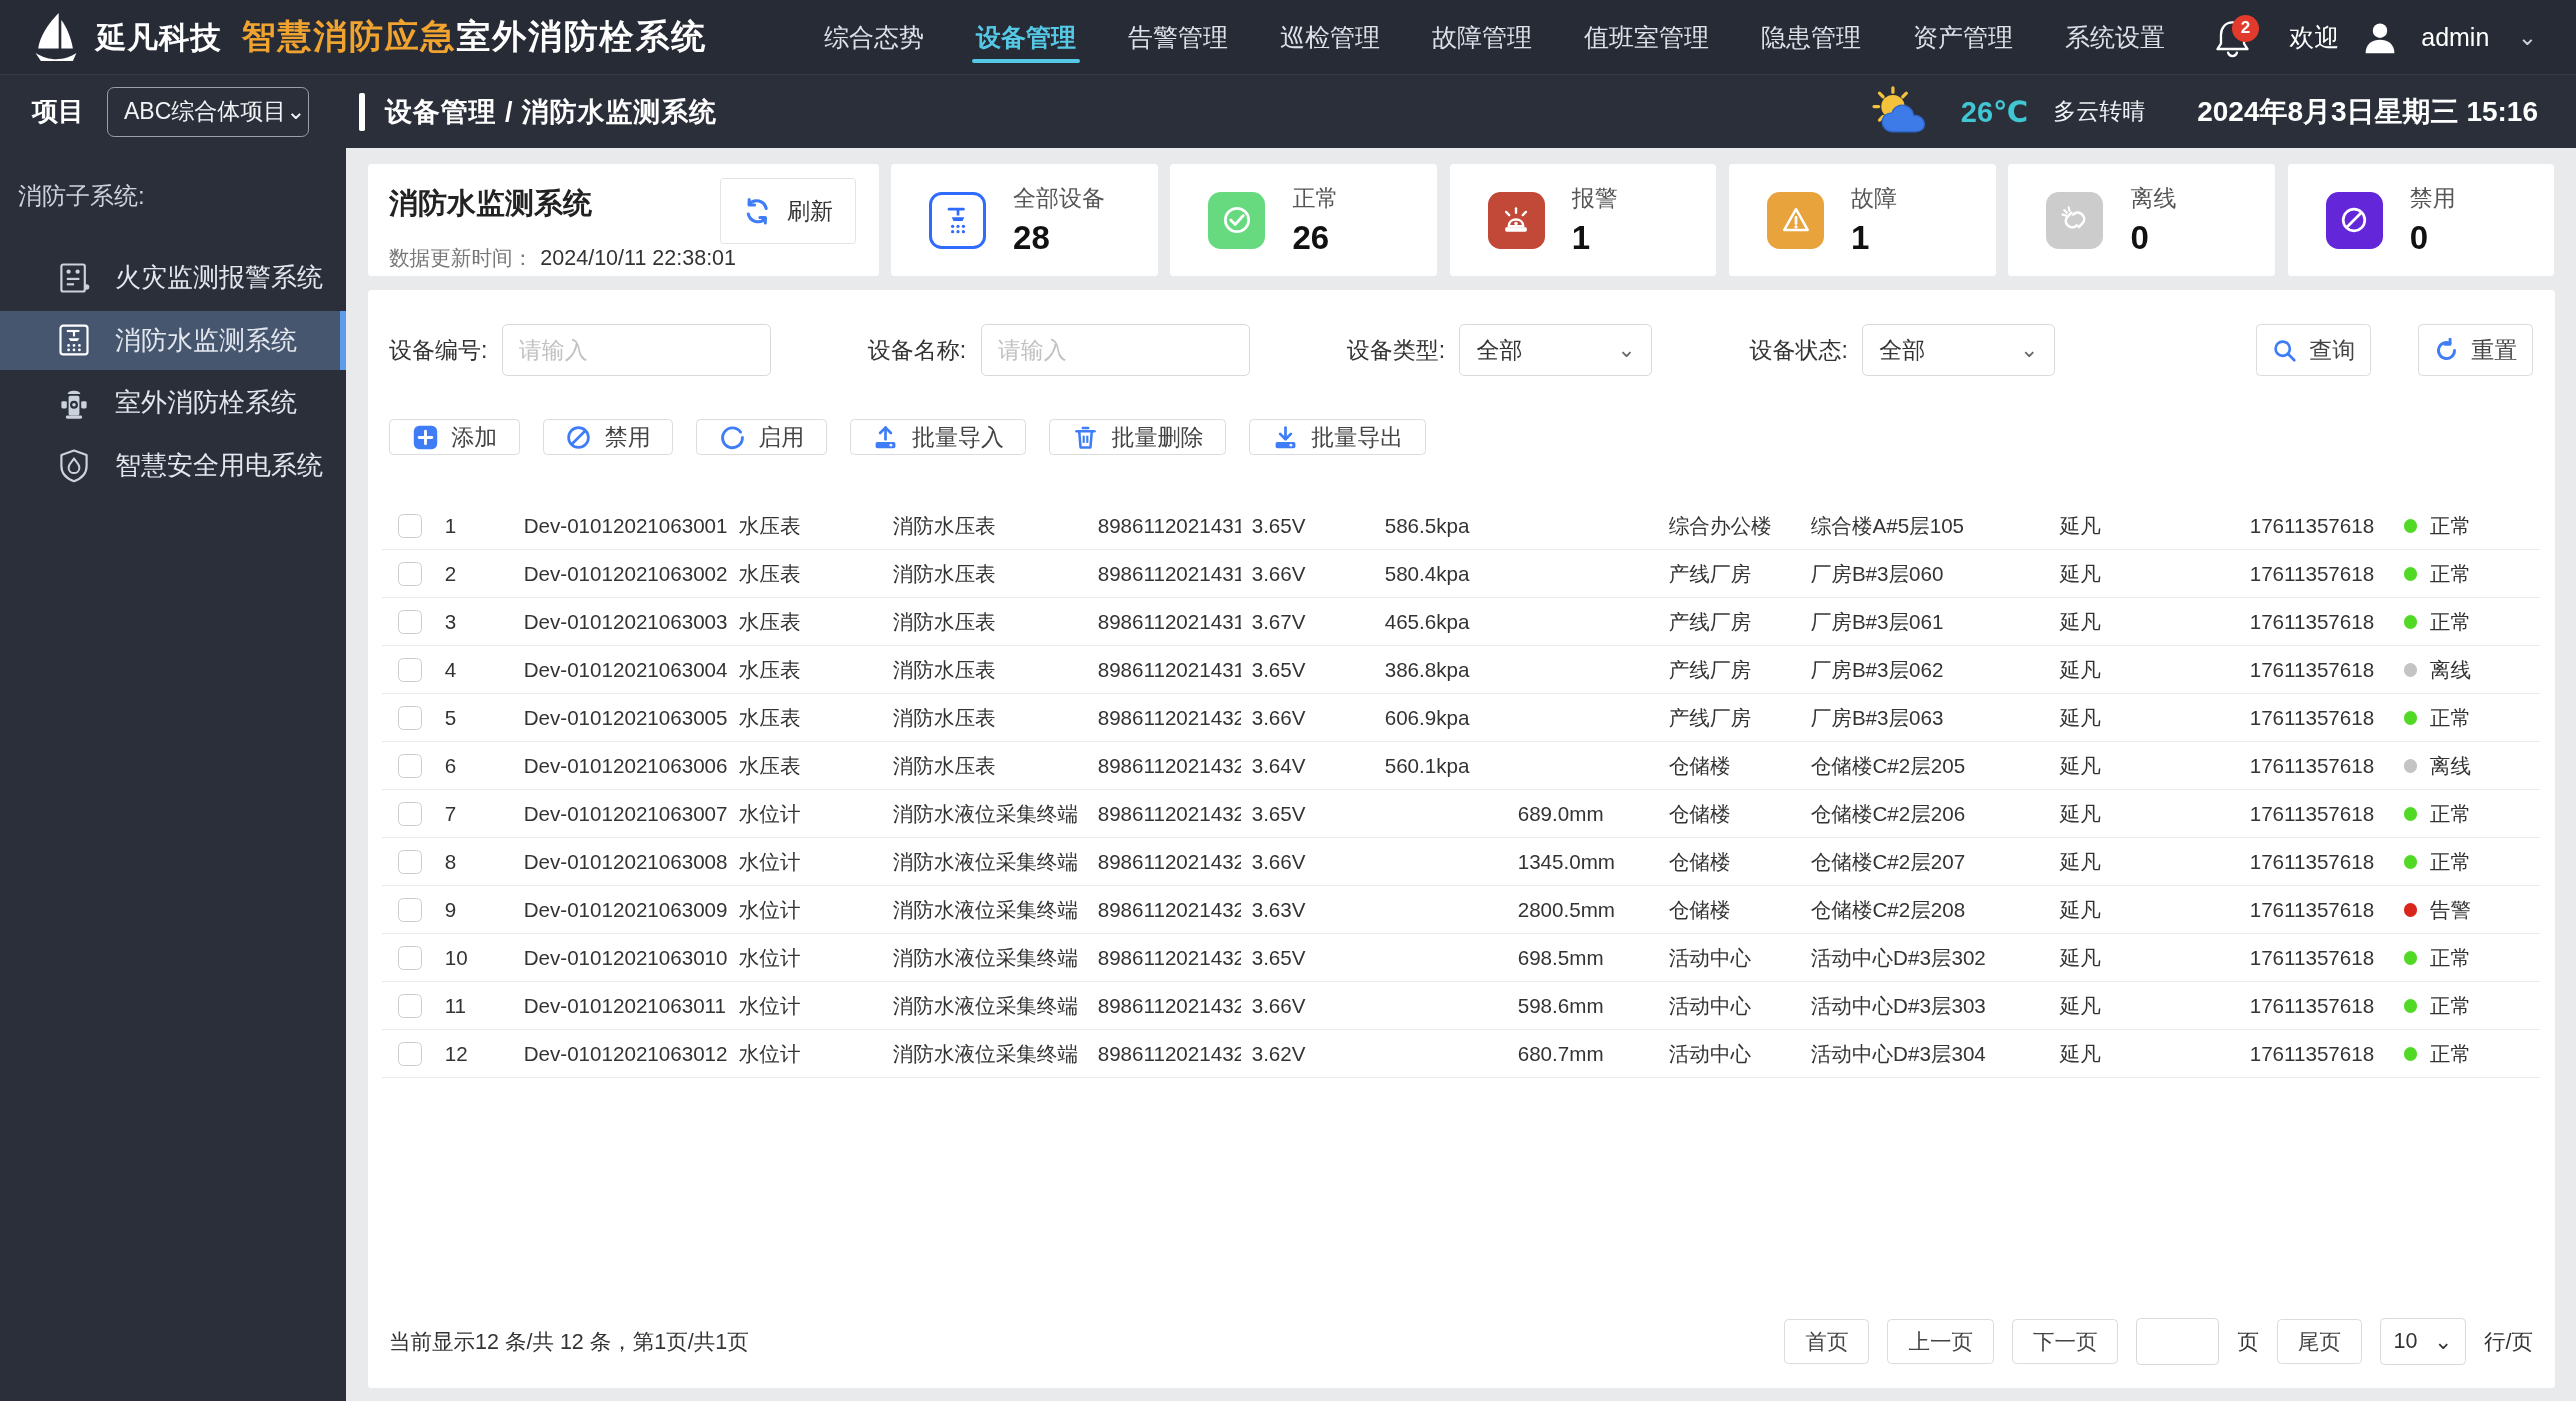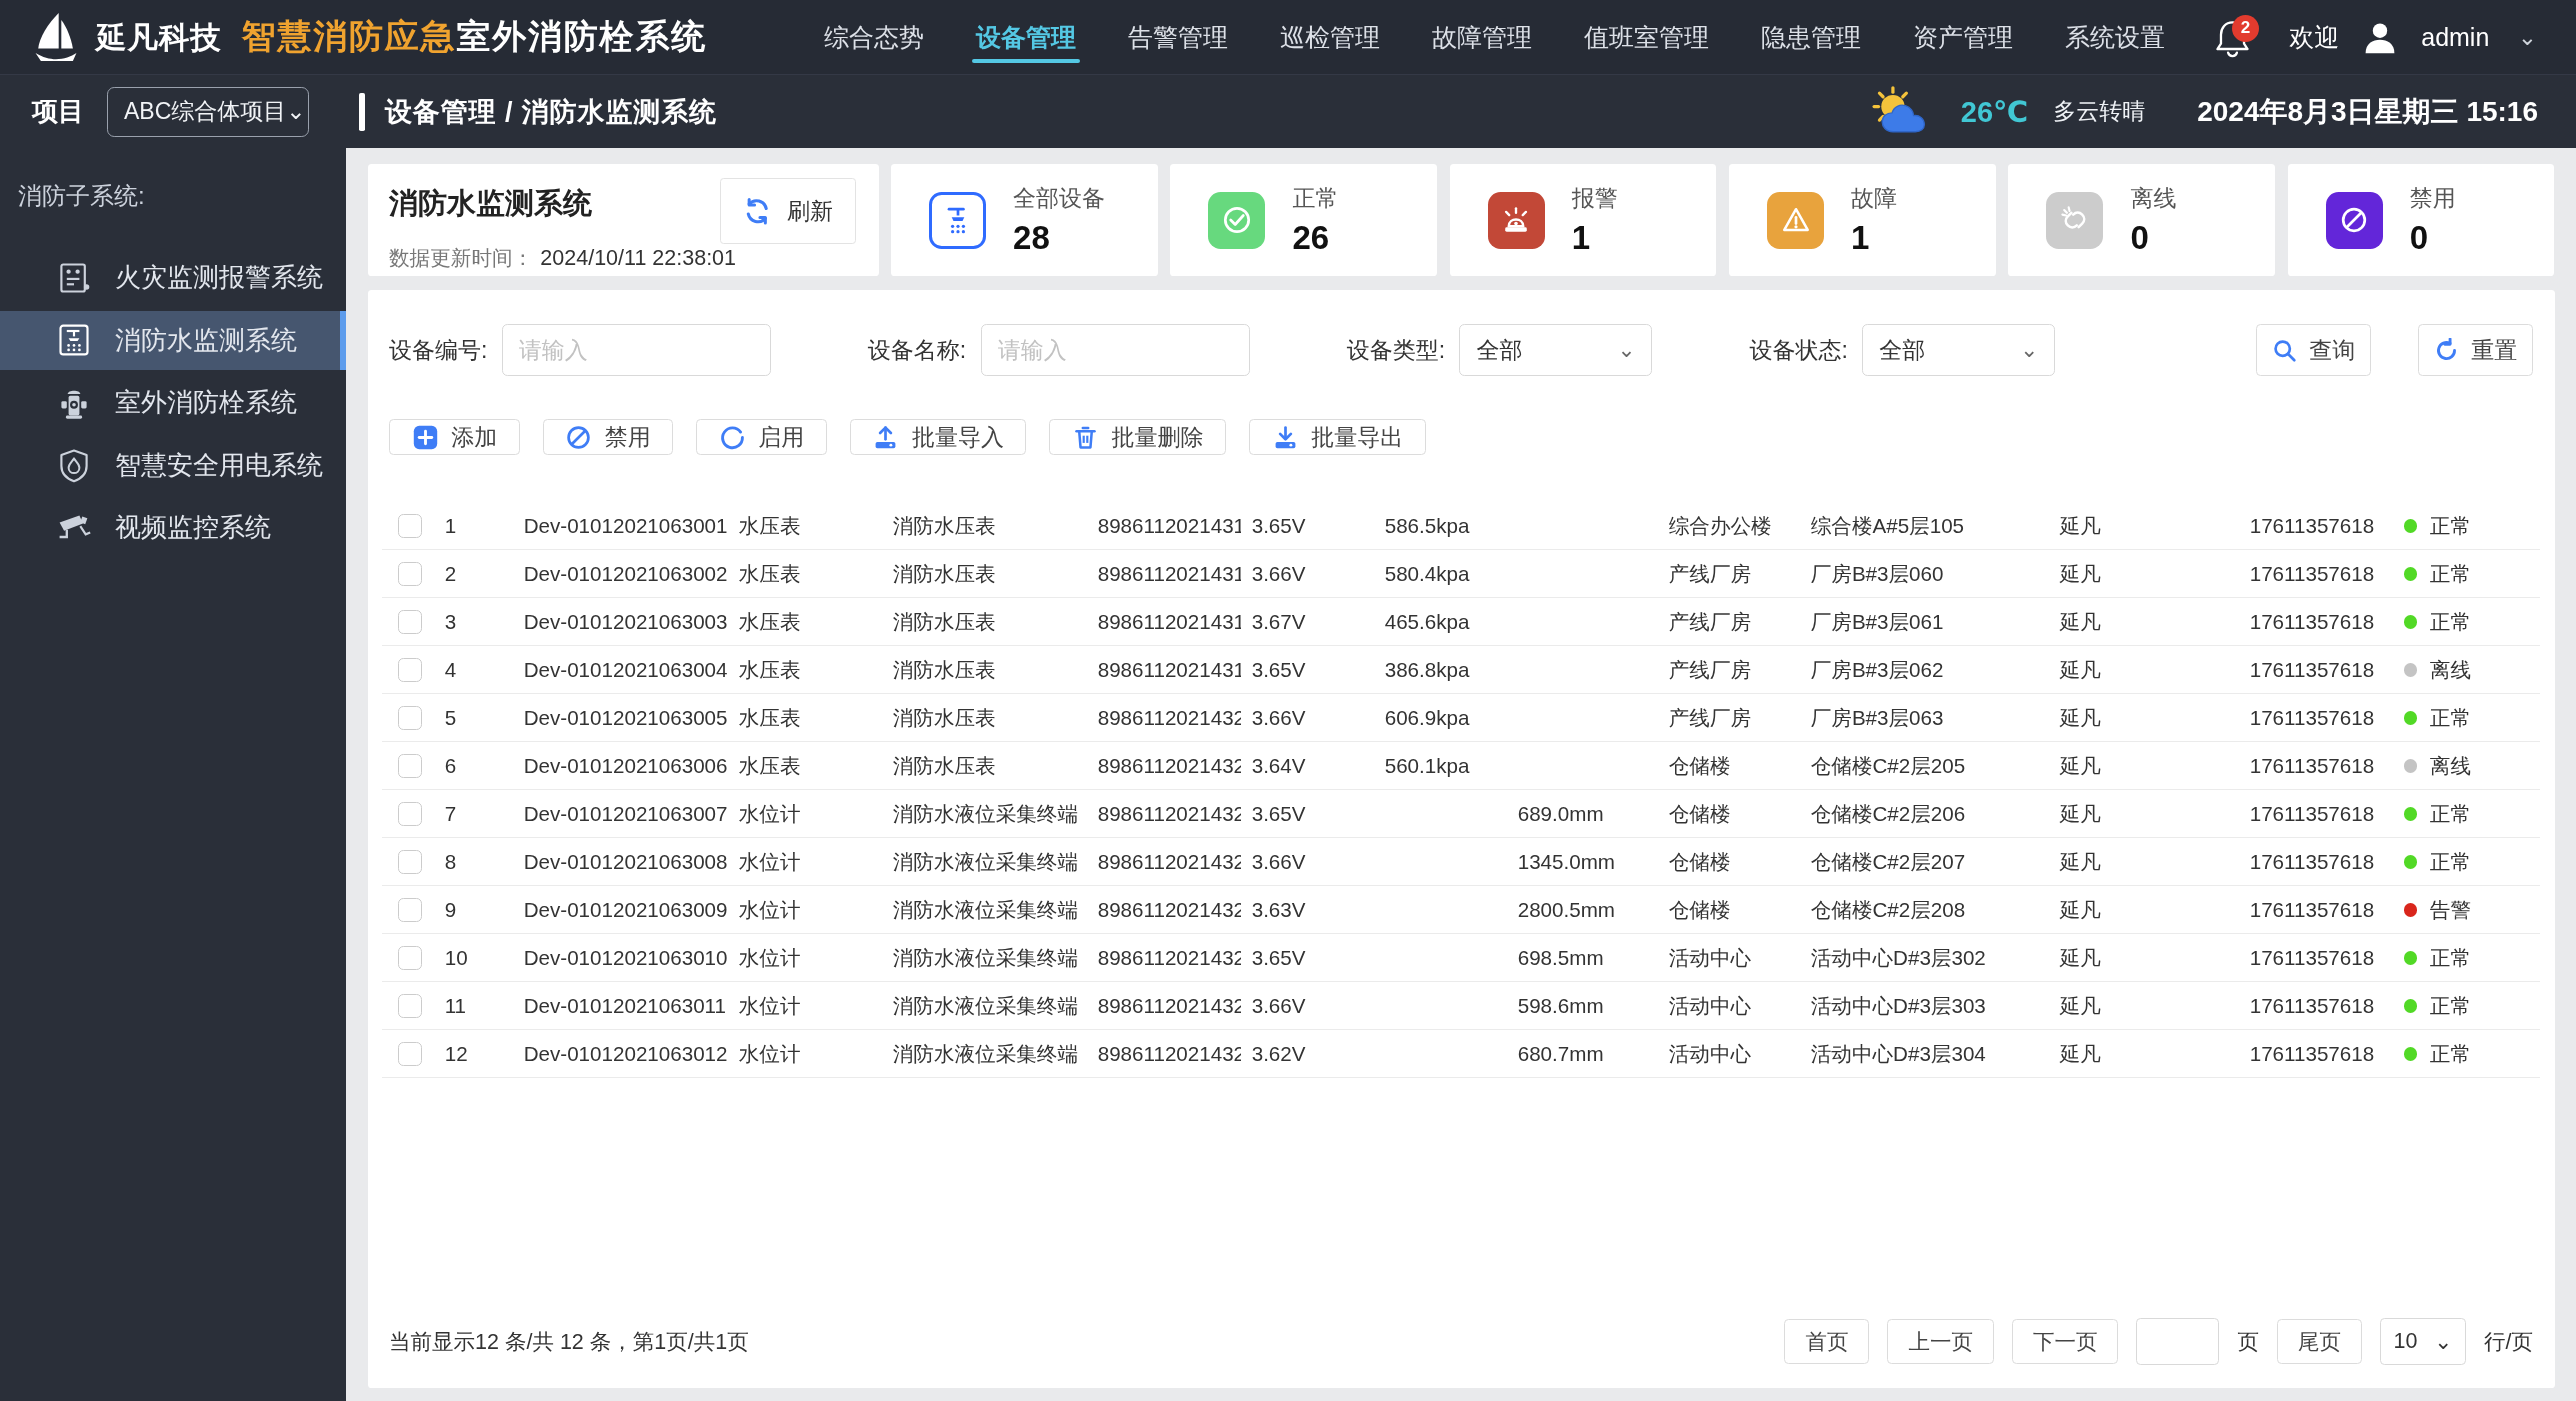--- a/index.html
+++ b/index.html
@@ -240,29 +240,20 @@
       </div>
 
       <div class="side-item" data-active="false">
         <svg width="36" height="36" viewBox="0 0 40 40">
           <path d="M20 4 L34 9 L34 21 C34 30 28 35 20 38 C12 35 6 30 6 21 L6 9 Z" fill="none" stroke="#ccd2dc" stroke-width="2.4" stroke-linejoin="round"></path>
           <path d="M20 13 C23 17 26 19 26 23 C26 27 23 29 20 29 C17 29 14 27 14 23 C14 19 17 17 20 13 Z" fill="none" stroke="#ccd2dc" stroke-width="2.2"></path>
         </svg>
         <span>智慧安全用电系统</span>
       </div>
 
-      <div class="side-item" data-active="false">
-        <svg width="36" height="36" viewBox="0 0 40 40">
-          <path d="M4 14 L26 6 L30 15 L9 23 Z" fill="#ccd2dc"></path>
-          <rect x="28" y="8" width="6" height="7" transform="rotate(20 31 11)" fill="#ccd2dc"></rect>
-          <path d="M12 22 L12 30 L4 30" fill="none" stroke="#ccd2dc" stroke-width="2.6"></path>
-          <path d="M27 18 L33 27 L38 25" fill="none" stroke="#ccd2dc" stroke-width="2.4"></path>
-        </svg>
-        <span>视频监控系统</span>
-      </div>
     </div>
 
     <div class="main">
 
       <div class="cards-row">
         <div class="title-card">
           <div class="tc-title">消防水监测系统</div>
           <div class="tc-sub">
             <span>数据更新时间：</span><b>2024/10/11 22:38:01</b>
           </div>

